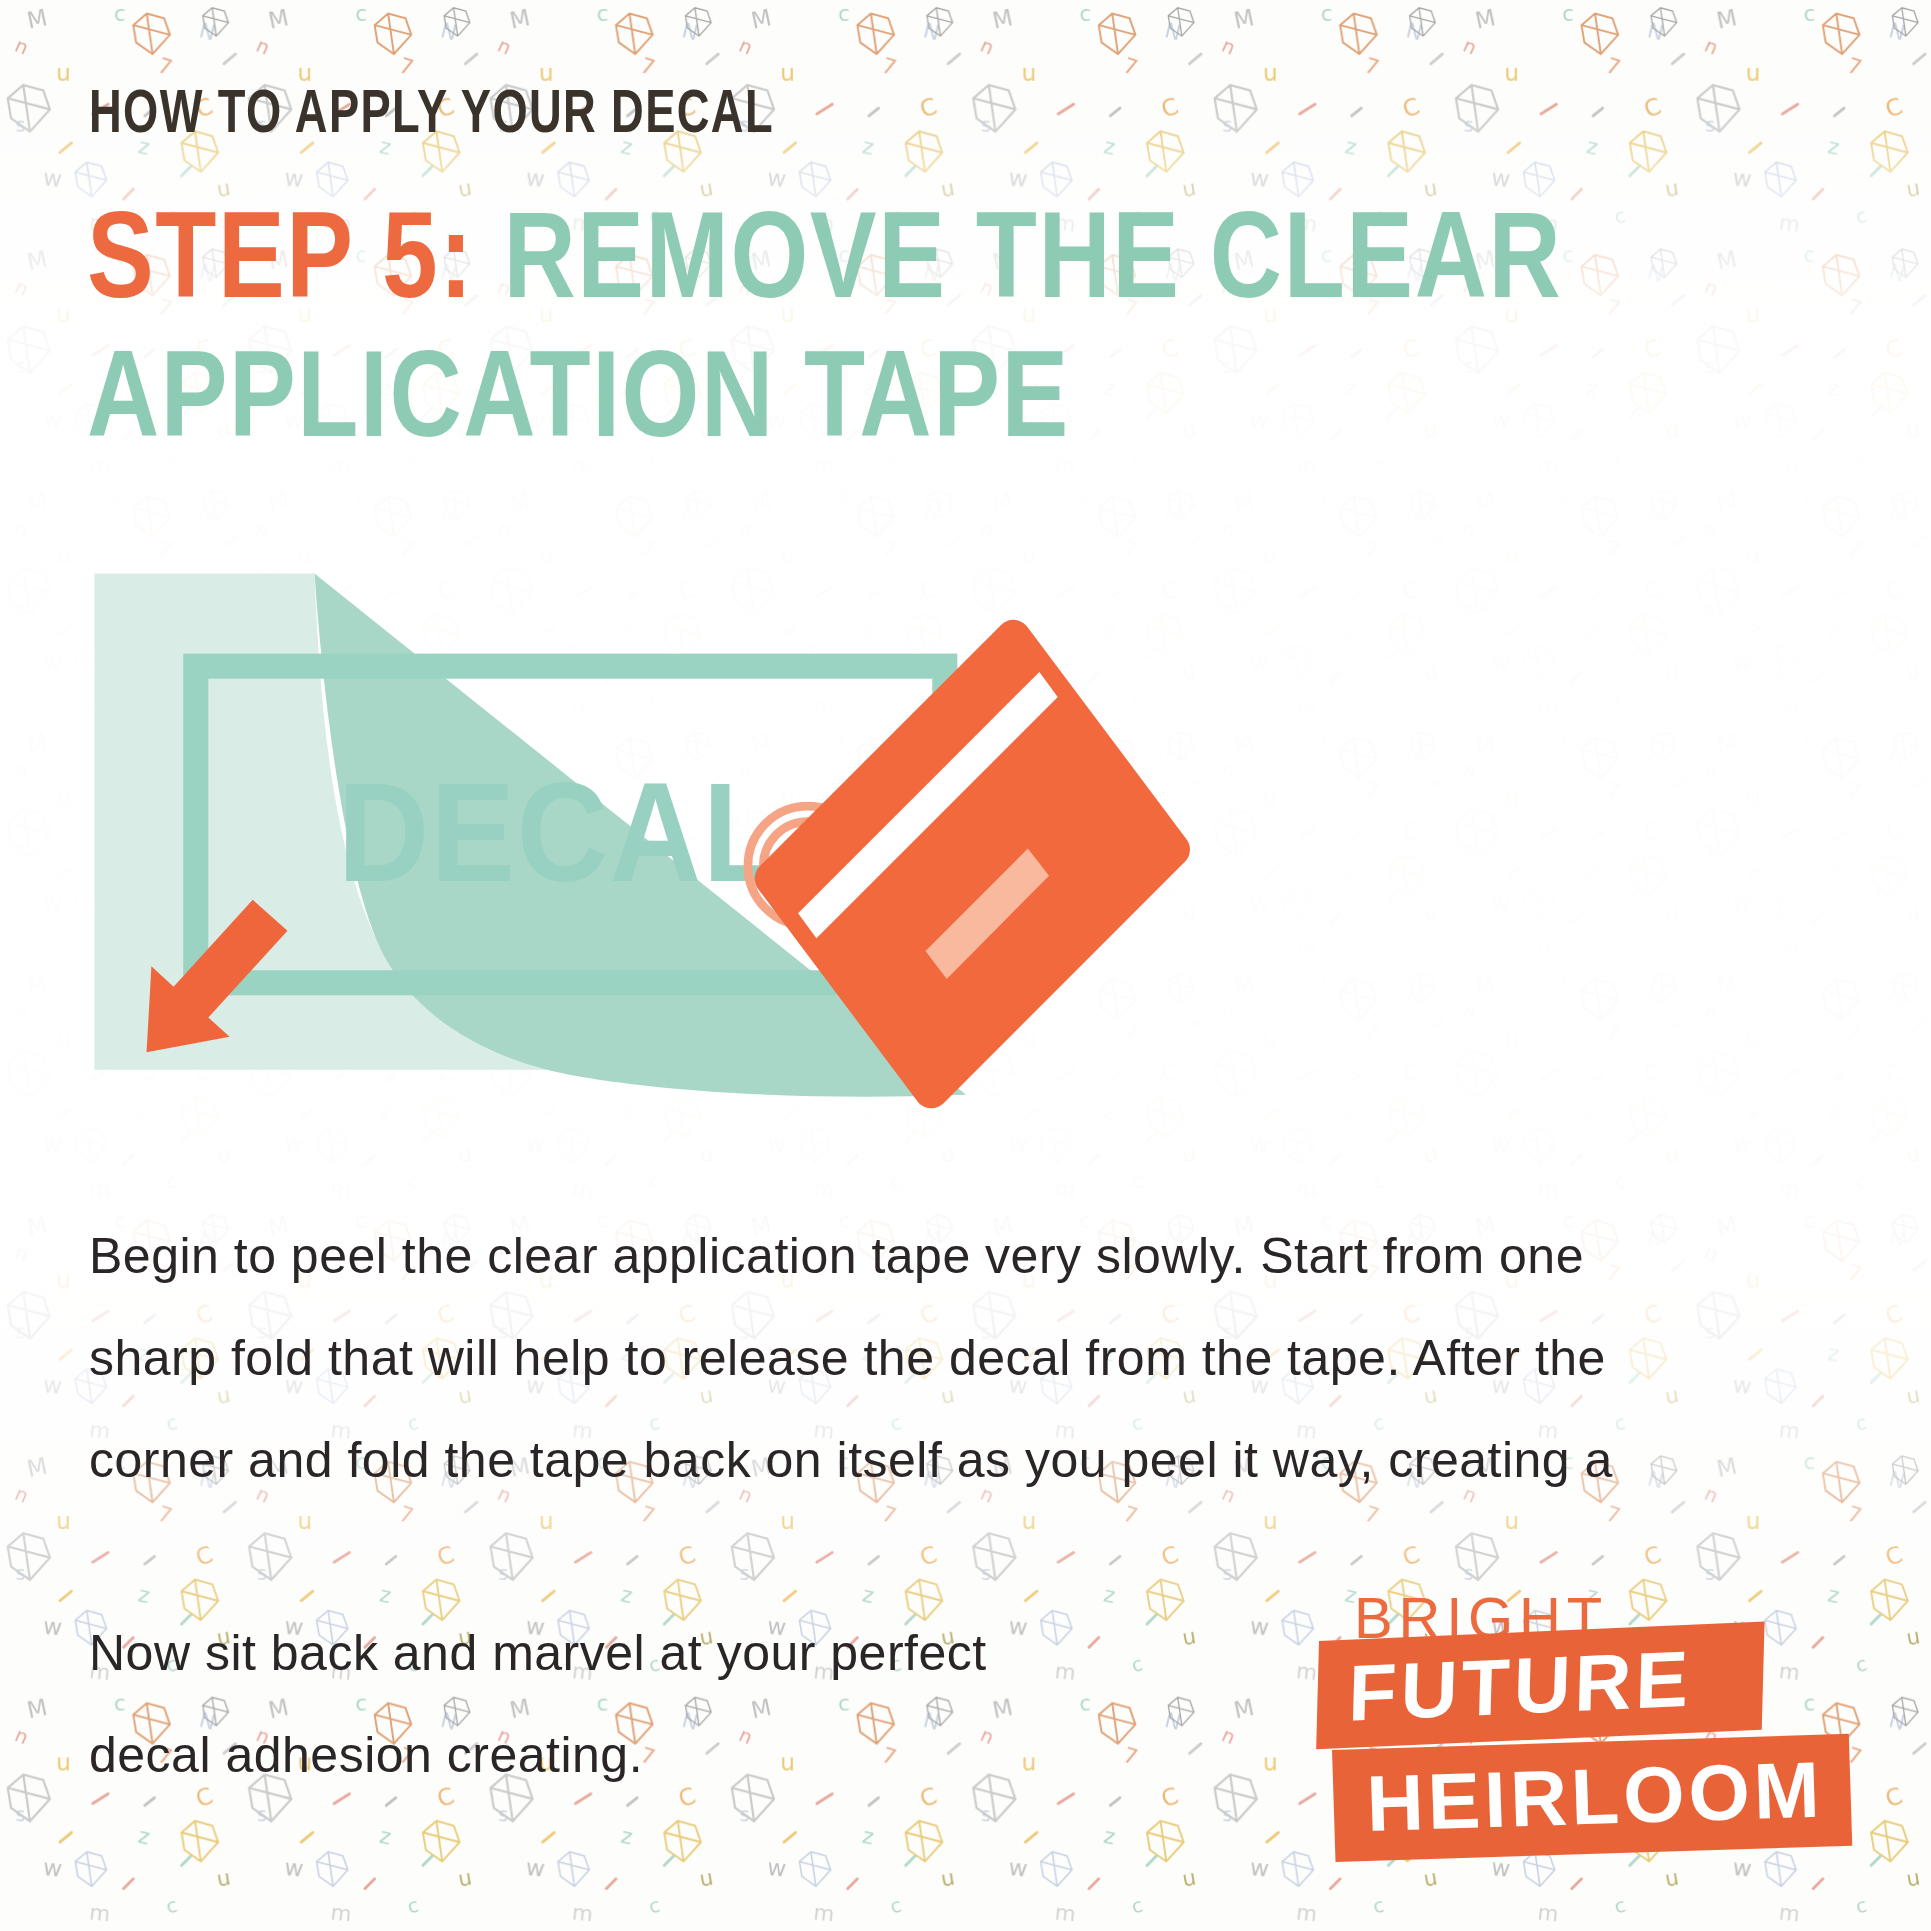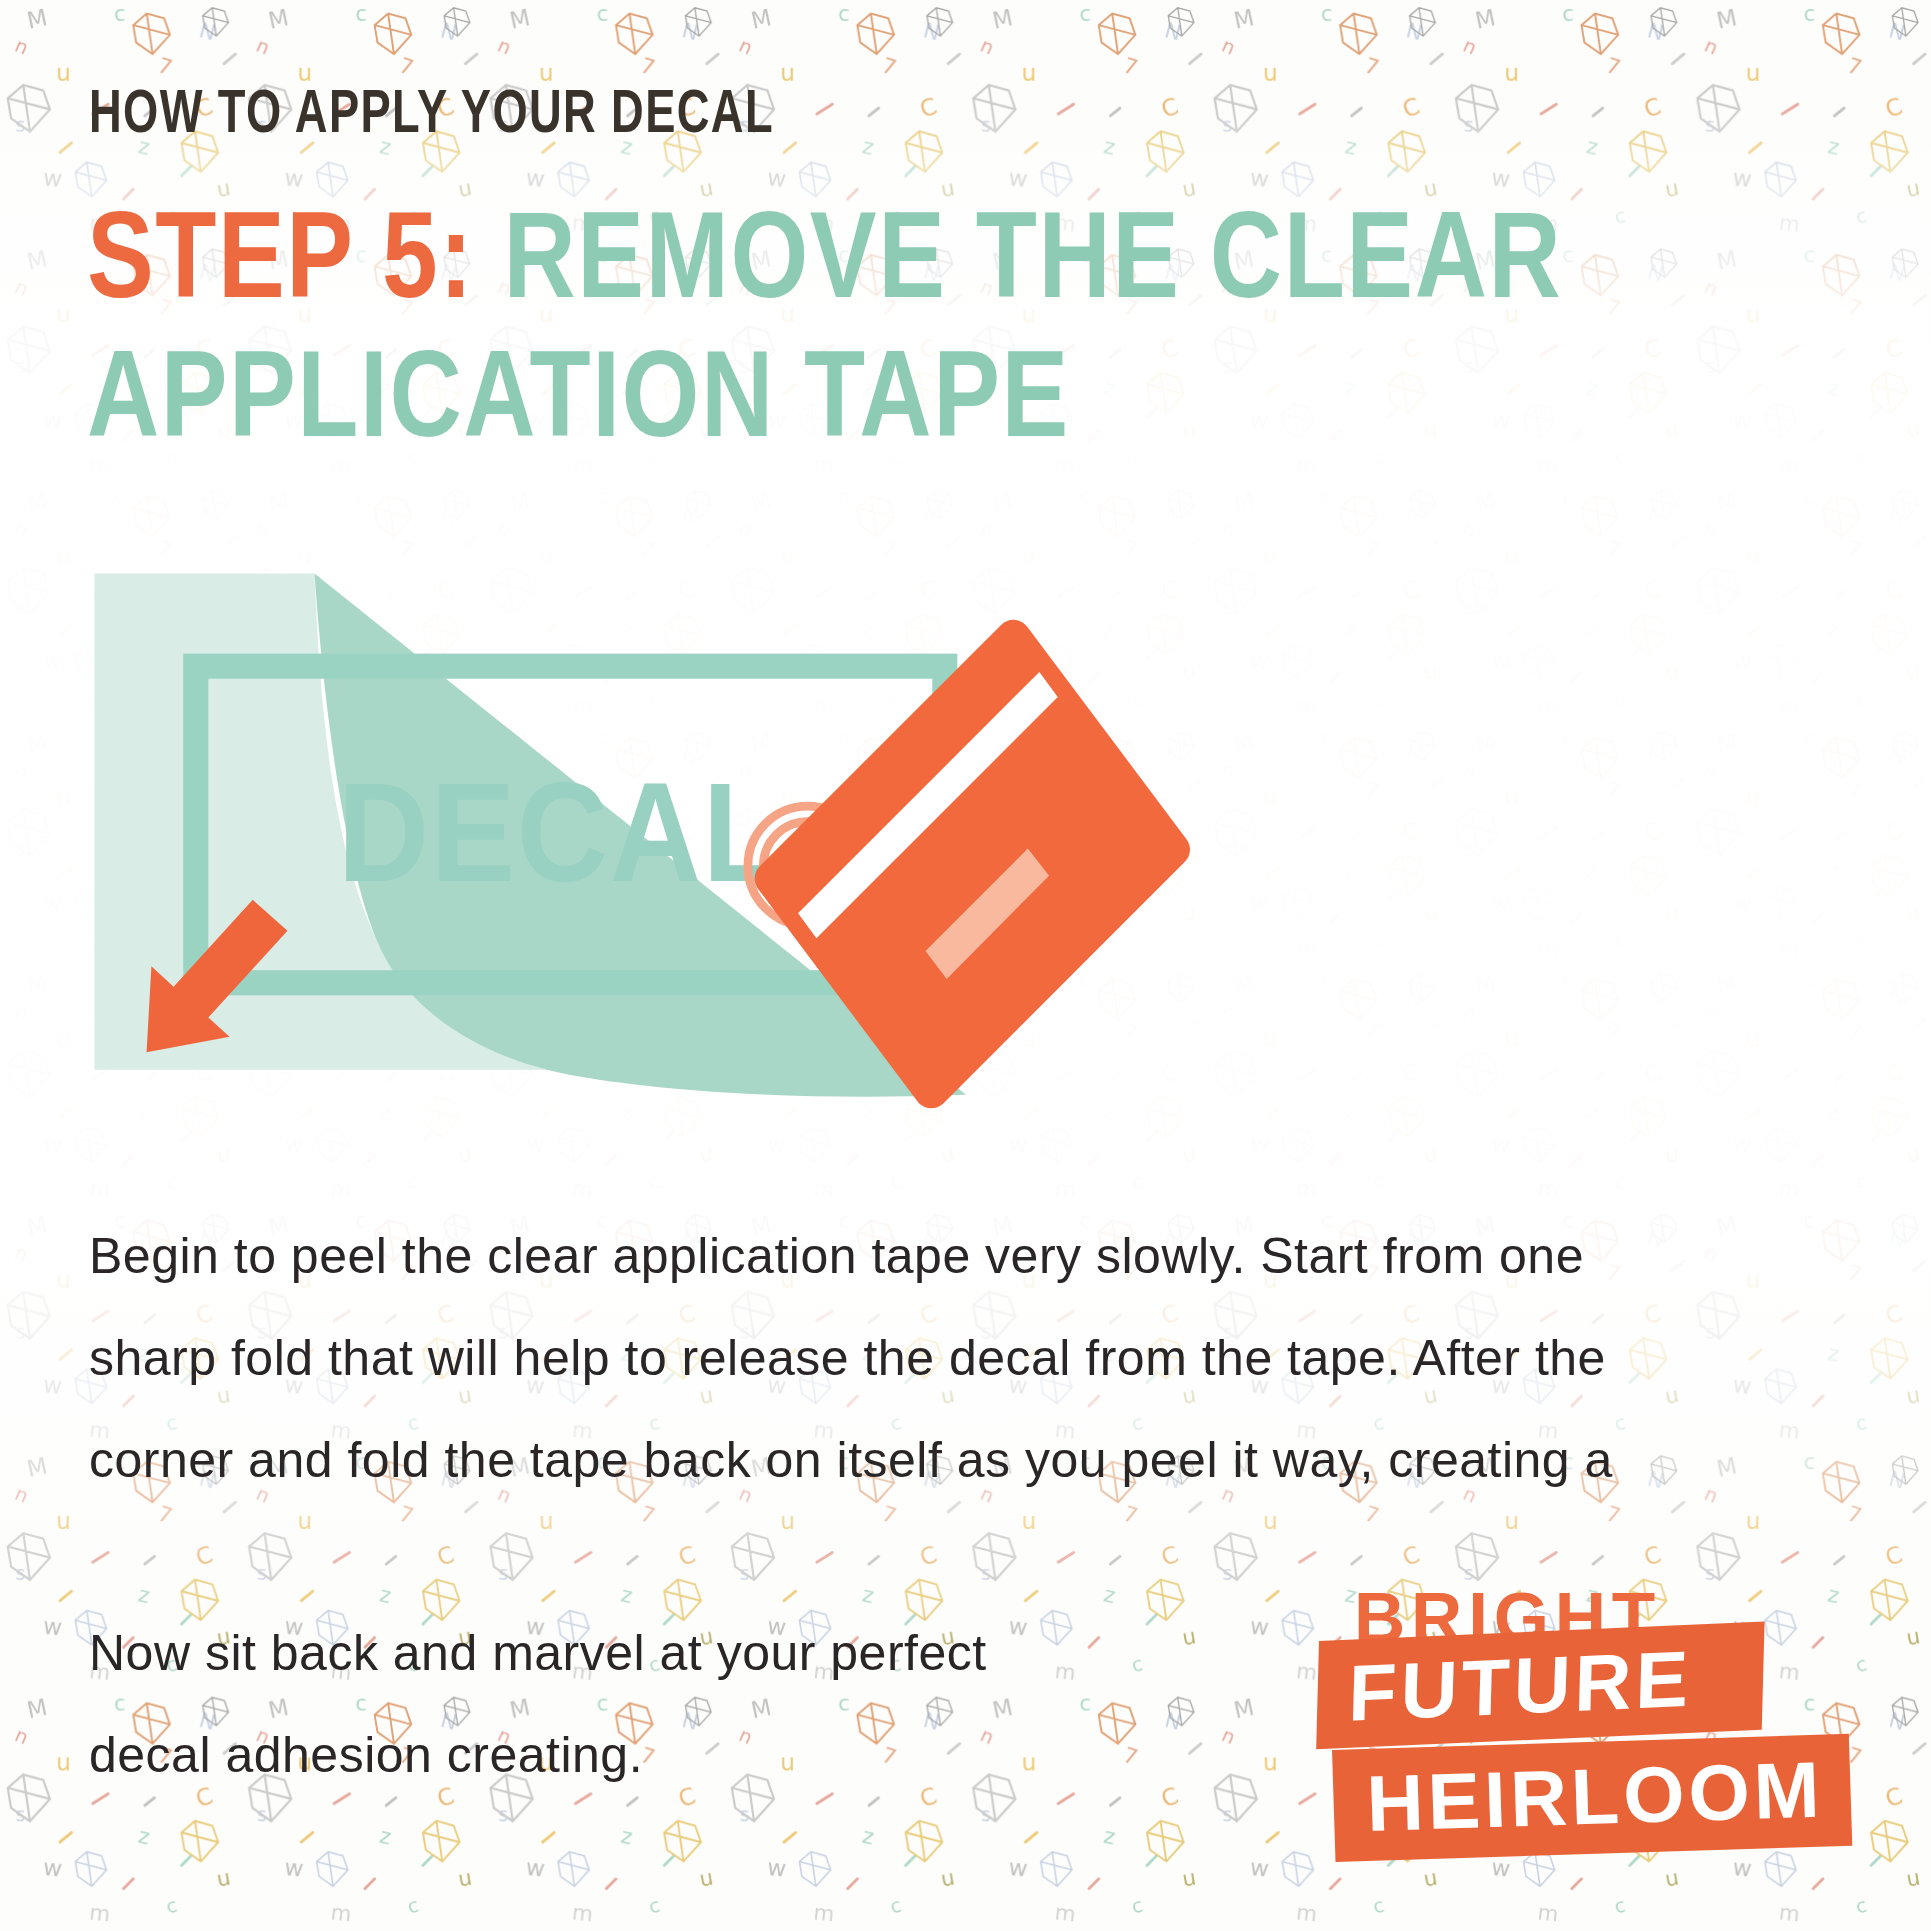--- a/index.html
+++ b/index.html
@@ -41,21 +41,21 @@
   .illustration{position:absolute;left:77px;top:560px;}
   .body-par{
     position:absolute;color:#2a2526;font-size:50px;line-height:70px;
     letter-spacing:0.5px;
   }
   .body-par .line{white-space:nowrap;margin-top:32px;}
   #para1{left:89px;top:1189px;width:1738px;}
   #para2{left:89px;top:1586px;width:966px;}
   .logo-bright{
     position:absolute;left:1354px;top:1582px;
-    font-size:71px;font-weight:700;color:#ec6a3e;
+    font-size:58px;font-weight:400;color:#ec6a3e;
     letter-spacing:5.8px;white-space:nowrap;line-height:71px;
   }
   .logo-box{
     position:absolute;background:#e96338;color:#ffffff;
     font-weight:700;font-size:79px;line-height:79px;
     white-space:nowrap;letter-spacing:3.9px;
   }
   .logo-box.future{
     left:1319px;top:1641px;padding:13.5px 71px 15.4px 31px;
     transform:rotate(-2.5deg) skewX(-4deg);transform-origin:left top;

